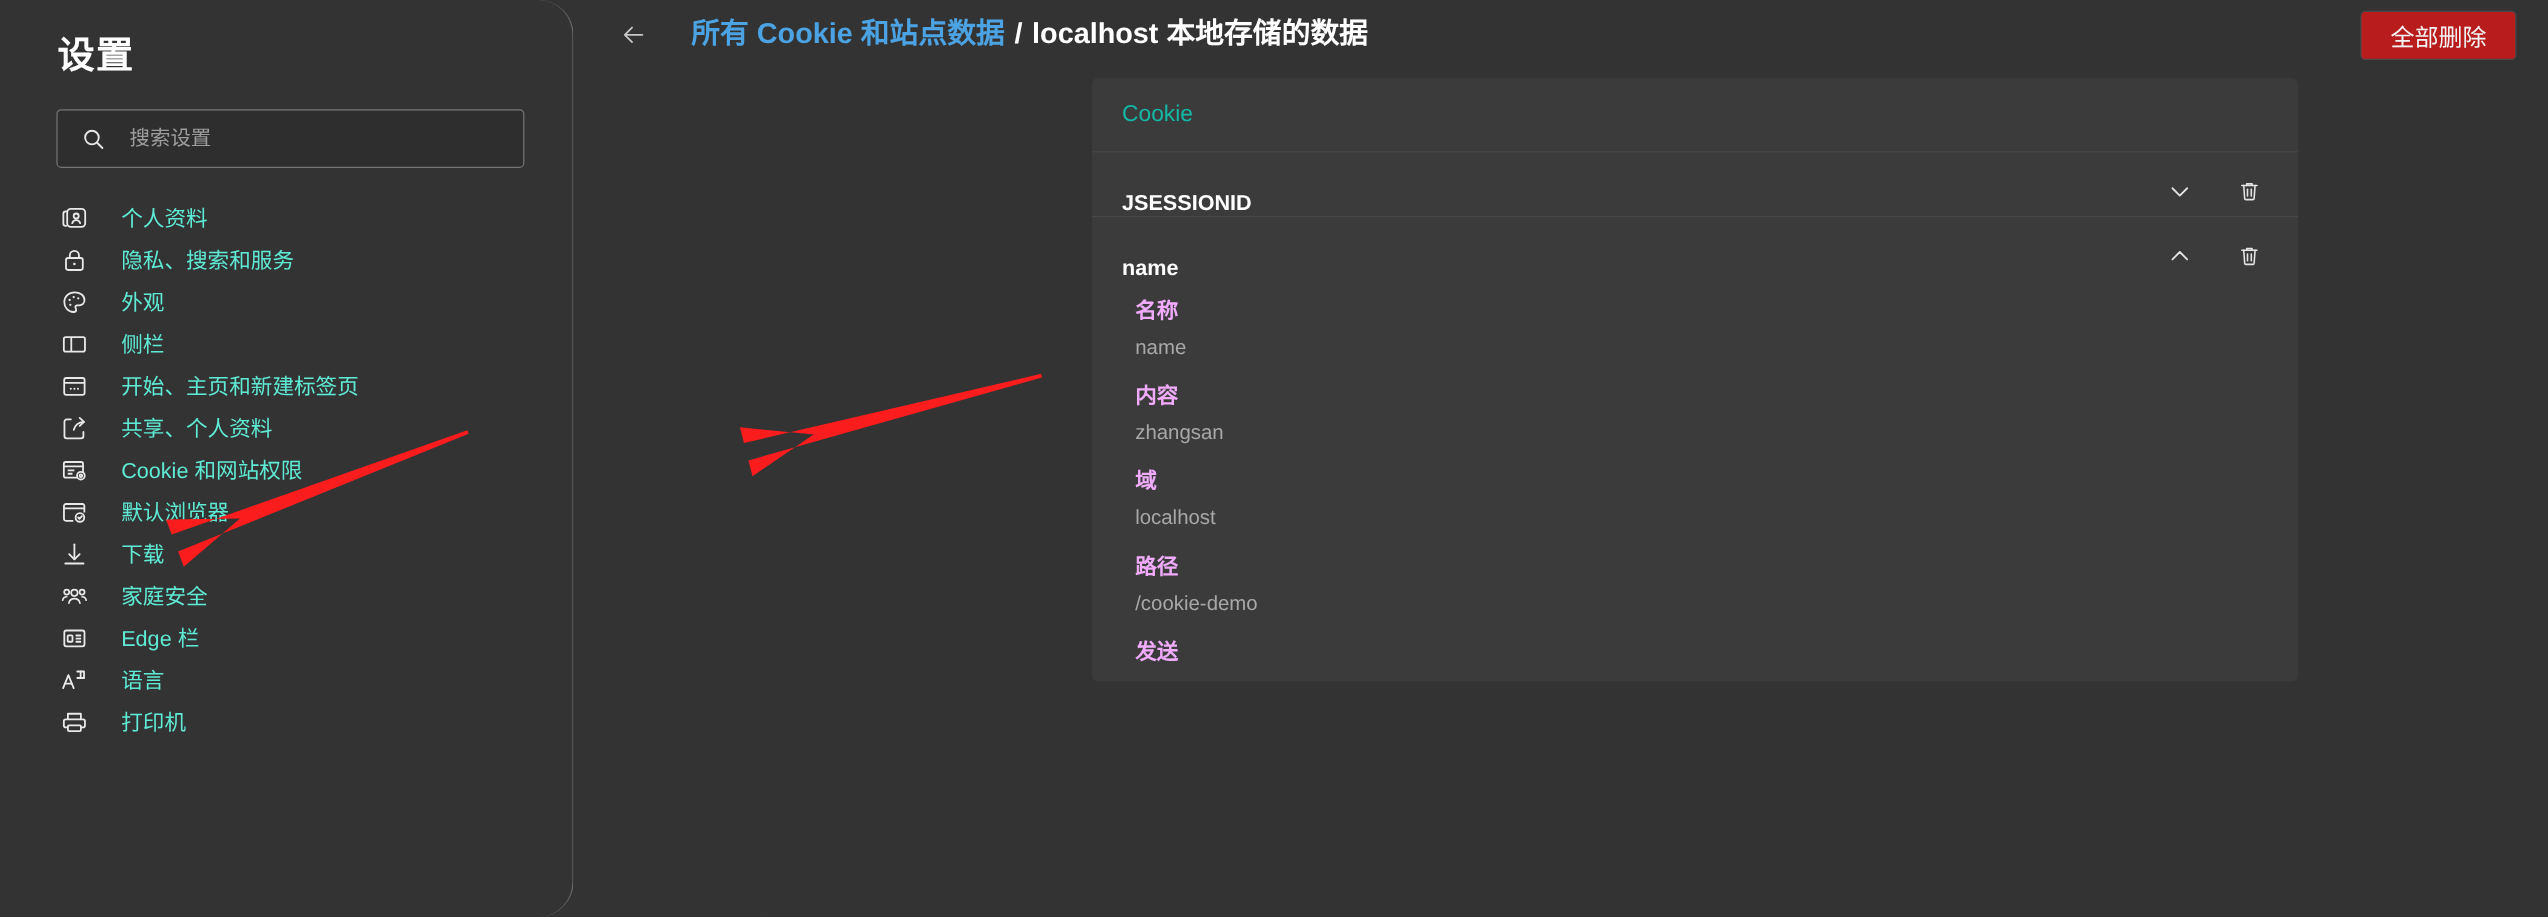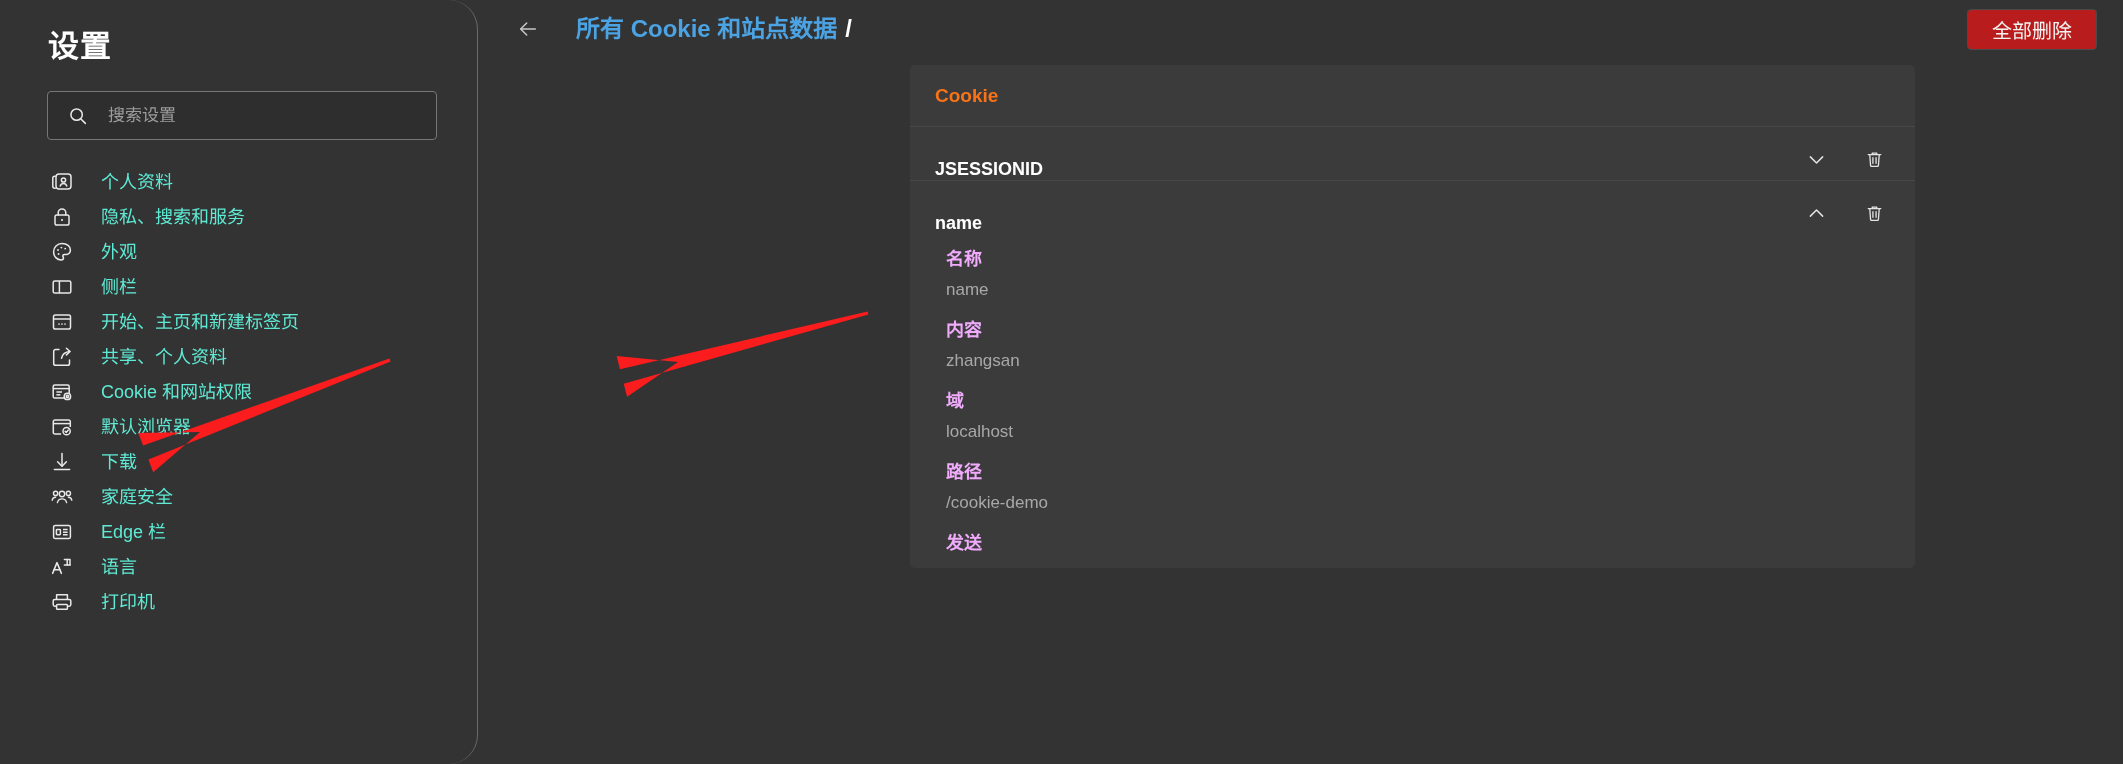--- a/index.html
+++ b/index.html
@@ -176,23 +176,23 @@
     overflow: hidden;
   }
 
   .card-title-row {
     height: 61px;
     display: flex;
     align-items: center;
     padding: 0 25px 0 25px;
   }
   .card-title {
-    color: #f97316;
+    color: #14b8a6;
     font-size: 19px;
-    font-weight: 700;
+    font-weight: 400;
   }
 
   .cookie-row {
     min-height: 54px;
     display: flex;
     align-items: flex-end;
     padding: 0 20px 0 25px;
     border-top: 1px solid #484848;
     cursor: pointer;
   }
@@ -440,20 +440,21 @@
           <svg viewBox="0 0 24 24" fill="none" stroke="currentColor" stroke-width="1.6" stroke-linecap="round" stroke-linejoin="round">
             <line x1="20" y1="12" x2="4.6" y2="12"></line>
             <polyline points="10.6,5.4 4,12 10.6,18.6"></polyline>
           </svg>
         </span>
       </button>
 
       <div class="breadcrumb">
         <span class="crumb-link">所有 Cookie 和站点数据</span>
         <span class="crumb-sep">/</span>
+        <span class="crumb-current">localhost 本地存储的数据</span>
       </div>
 
       <button class="delete-all-btn">全部删除</button>
     </div>
 
     <div class="card">
 
       <div class="card-title-row">
         <span class="card-title">Cookie</span>
       </div>

